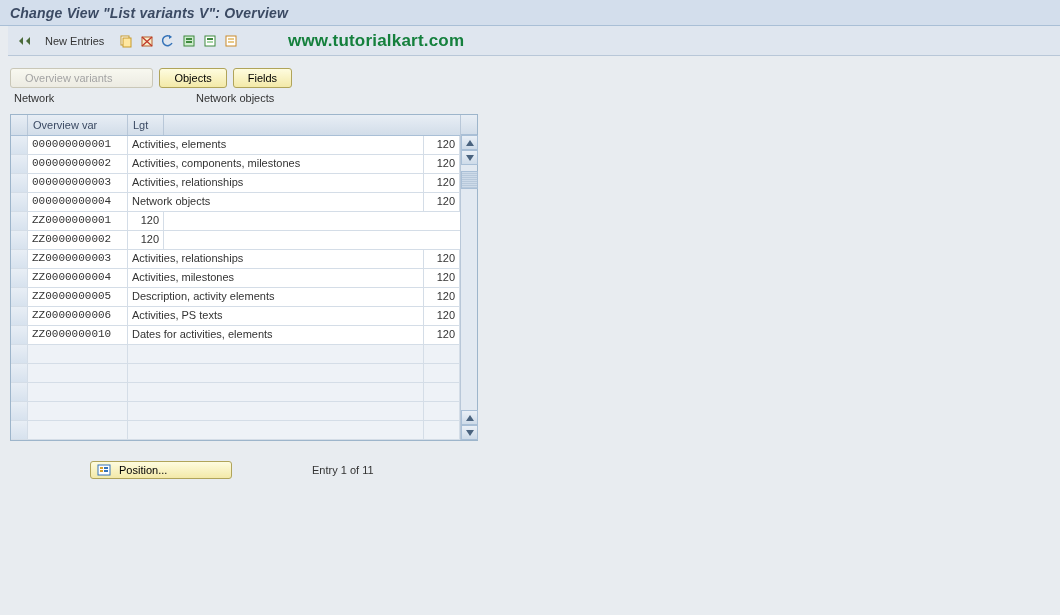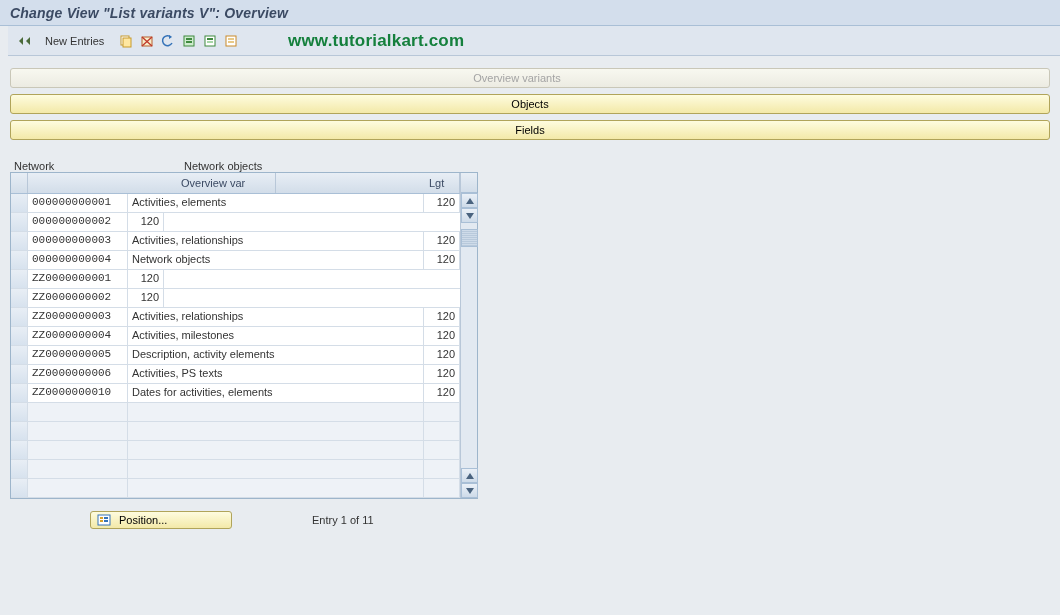--- a/index.html
+++ b/index.html
@@ -67,55 +67,55 @@
       color: #15803d;
       letter-spacing: 0.2px;
     }
     .content {
       padding: 12px 10px;
       background: #e8ecf0;
     }
     .subtoolbar {
       display: flex;
       gap: 6px;
-      margin-bottom: 20px;
-      flex-direction: column;
+      margin-bottom: 4px;
     }
     .subbtn {
       background: linear-gradient(#fefcdf, #f3e9a8);
       border: 1px solid #b0a45a;
       border-radius: 3px;
       padding: 3px 14px;
       font-size: 11px;
       cursor: pointer;
     }
     .subbtn.disabled {
       color: #a4a4a4;
       background: linear-gradient(#f8f8f0,#ecebe2);
       border-color: #c9c7b8;
       padding-right: 40px;
     }
     .labels-row {
       display: flex;
+      margin-bottom: 10px;
       padding-left: 4px;
+      gap: 12px;
     }
     .labels-row .lbl1 { width: 170px; }
     .labels-row .lbl2 { }
     .table-wrap {
       display: flex;
       width: 468px;
       border: 1px solid #9db5cb;
       background: #fff;
     }
     .table-main { flex: 1; }
     .thead {
       display: flex;
       background: linear-gradient(#e8eef5,#d2dde9);
       border-bottom: 1px solid #a9bfd6;
-      justify-content: space-between;
     }
     .thead .th {
       border-right: 1px solid #b8c7d8;
       padding: 4px 5px;
       font-size: 11px;
       color: #3b4a63;
       height: 20px;
     }
     .th-sel { width: 17px; padding:4px 2px !important; }
     .th-var { width: 100px; }
@@ -157,21 +157,21 @@
       border-bottom:1px solid #a9bfd6;
       background: linear-gradient(#e8eef5,#d2dde9);
     }
     .vscroll-body { flex:1; display:flex; flex-direction:column; background:#e2e9f1;}
     .vsbtn { width:17px;height:15px;background:linear-gradient(#eaf0f7,#cedbe9);border:1px solid #a9bfd6;display:flex;align-items:center;justify-content:center;cursor:pointer;}
     .vsgrip { width:17px;height:18px;background:repeating-linear-gradient(#cedbe9,#cedbe9 1px,#b8c9db 1px,#b8c9db 2px);border:1px solid #a9bfd6; margin-top:6px;}
     .vstrack{flex:1;}
     .footer {
       display: flex;
       align-items: center;
-      margin-top: 12px;
+      margin-top: 20px;
       padding-left: 80px;
       gap: 80px;
     }
     .position-btn {
       background: linear-gradient(#fefcdf, #f3e9a8);
       border: 1px solid #b0a45a;
       border-radius: 3px;
       padding: 2px 22px 2px 6px;
       font-size: 11px;
       cursor: pointer;
@@ -266,20 +266,21 @@
       <div class="tbody" id="tbody">
           <div class="trow">
             <div class="td td-sel"></div>
             <div class="td td-var">000000000001</div>
             <div class="td td-desc">Activities, elements</div>
             <div class="td td-lgt">120</div>
           </div>
           <div class="trow">
             <div class="td td-sel"></div>
             <div class="td td-var">000000000002</div>
+            <div class="td td-desc">Activities, components, milestones</div>
             <div class="td td-lgt">120</div>
           </div>
           <div class="trow">
             <div class="td td-sel"></div>
             <div class="td td-var">000000000003</div>
             <div class="td td-desc">Activities, relationships</div>
             <div class="td td-lgt">120</div>
           </div>
           <div class="trow">
             <div class="td td-sel"></div>

